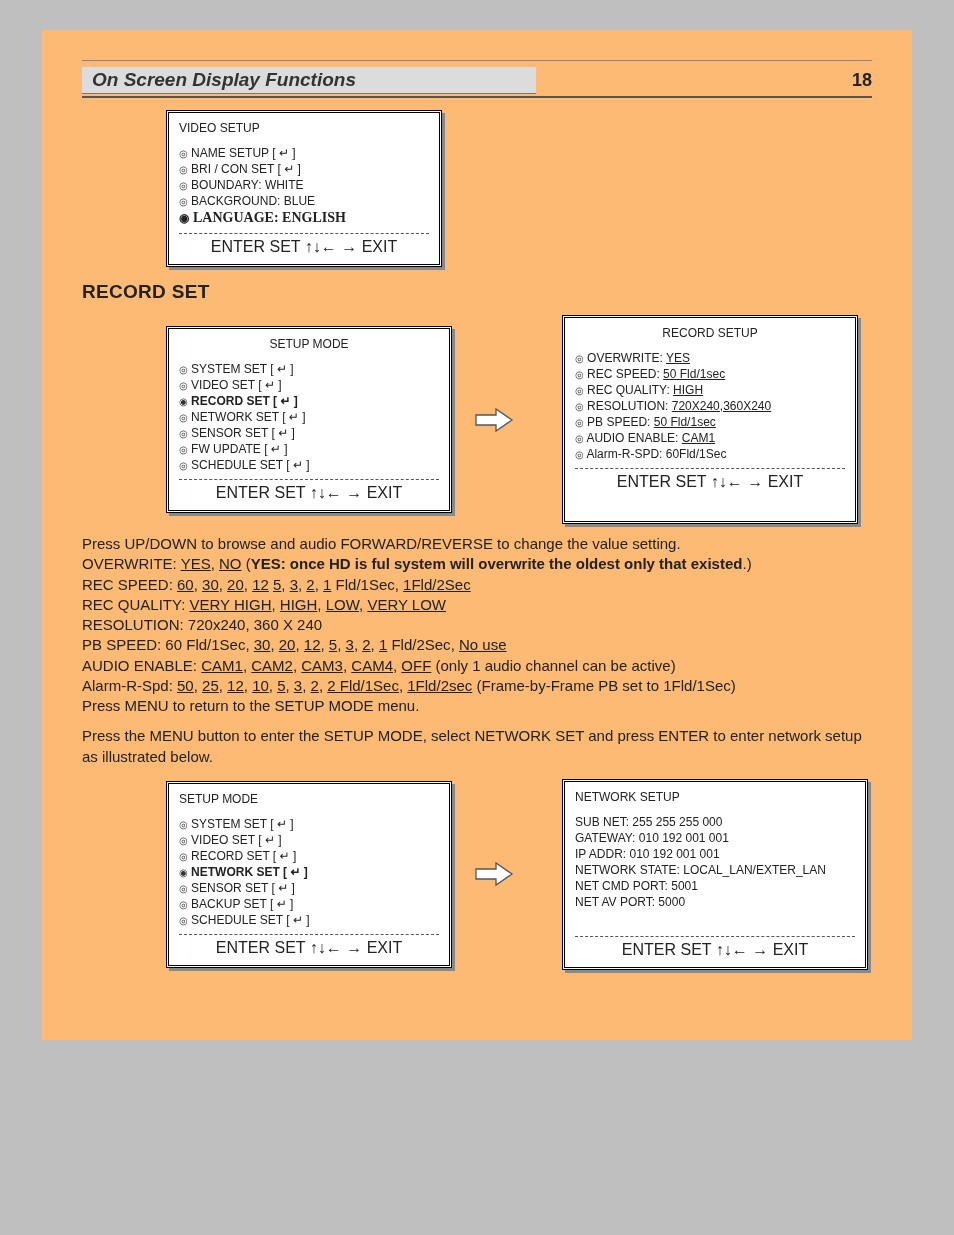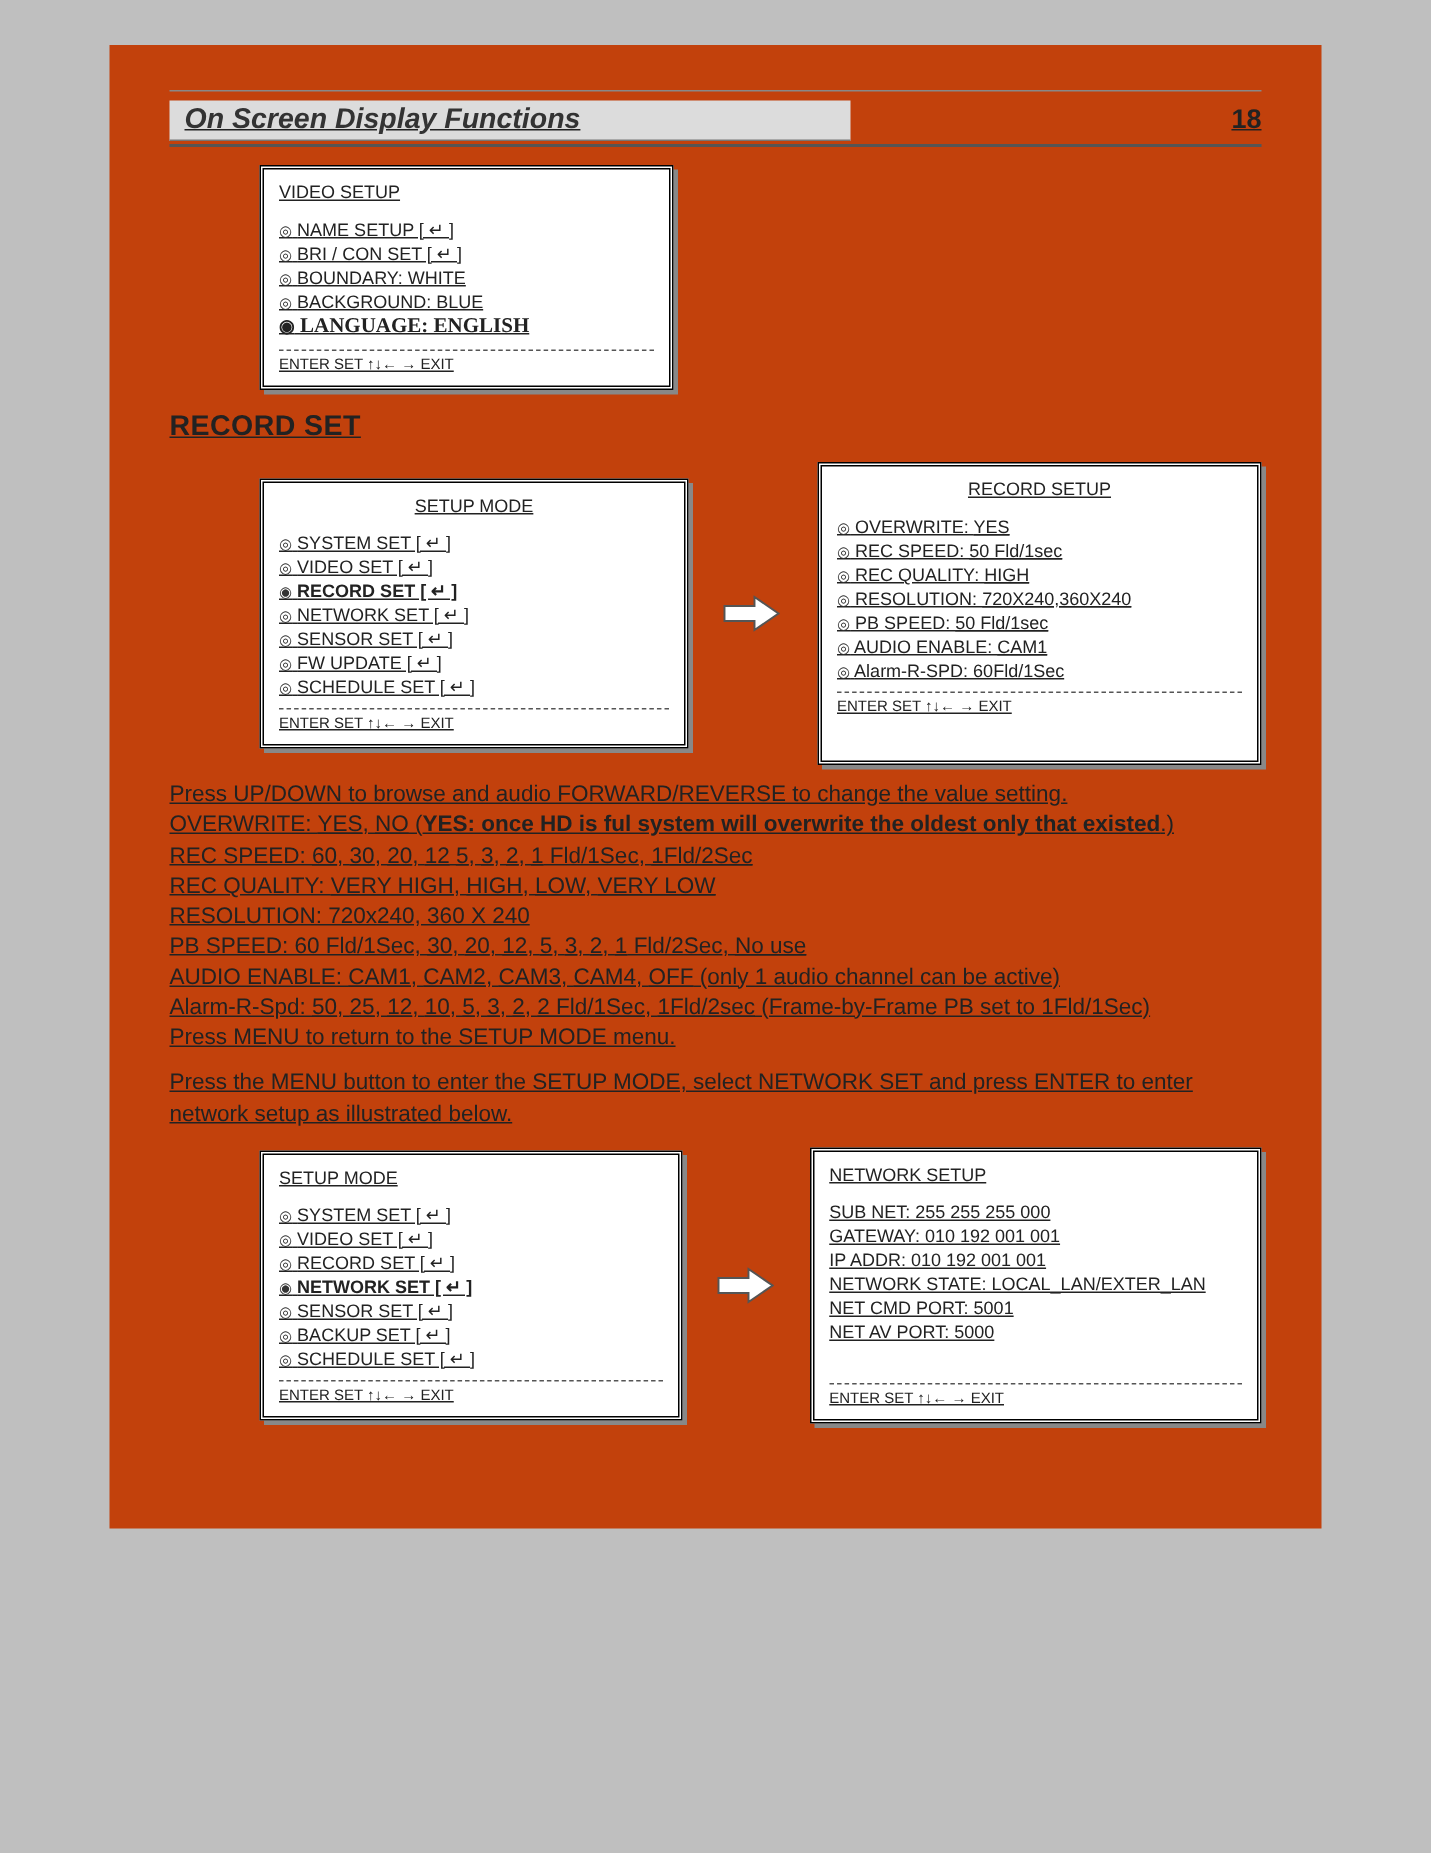--- a/index.html
+++ b/index.html
@@ -3,26 +3,25 @@
 <meta charset="utf-8">
 <style>
   body {
     margin: 0;
     background: #bfbfbf;
     font-family: Arial, Helvetica, sans-serif;
     font-size: 15px;
     color: #222;
   }
   .page {
-    width: 808px;
+    width: 870px;
     margin: 30px auto;
-    background: #c2410c;
+    background: #fdba74;
     padding: 30px 40px 60px 40px;
     box-sizing: border-box;
-    text-decoration: underline;
   }
   .top-rule {
     border: none;
     border-top: 1px solid #888;
     margin: 0 0 6px 0;
   }
   .header-bar {
     display: flex;
     align-items: baseline;
     border-bottom: 2px solid #555;
@@ -44,32 +43,33 @@
     margin-left: auto;
     font-size: 18px;
     font-weight: bold;
   }
   .osd-box {
     border: 3px double #000;
     box-shadow: 3px 3px 0 #888;
     padding: 8px 10px 4px 10px;
     font-size: 12px;
     background: #fff;
+    margin-left: 24px;
   }
   .osd-title { margin-bottom: 10px; font-size: 12px; }
   .osd-title.center { text-align: center; }
   .osd-line { padding: 1px 0; }
   .bullet { font-size: 10px; color:#333; }
   .osd-divider {
     border-top: 1px dashed #555;
     margin: 6px 0 2px 0;
   }
   .osd-footer {
-    text-align: left;
-    font-size: 10px;
+    text-align: center;
+    font-size: 16px;
     padding: 2px 0 4px 0;
   }
   h2.section {
     font-size: 19px;
     font-weight: 800;
     margin: 14px 0 2px 0;
     font-variant: small-caps;
     letter-spacing: 0.3px;
   }
   p.body {

